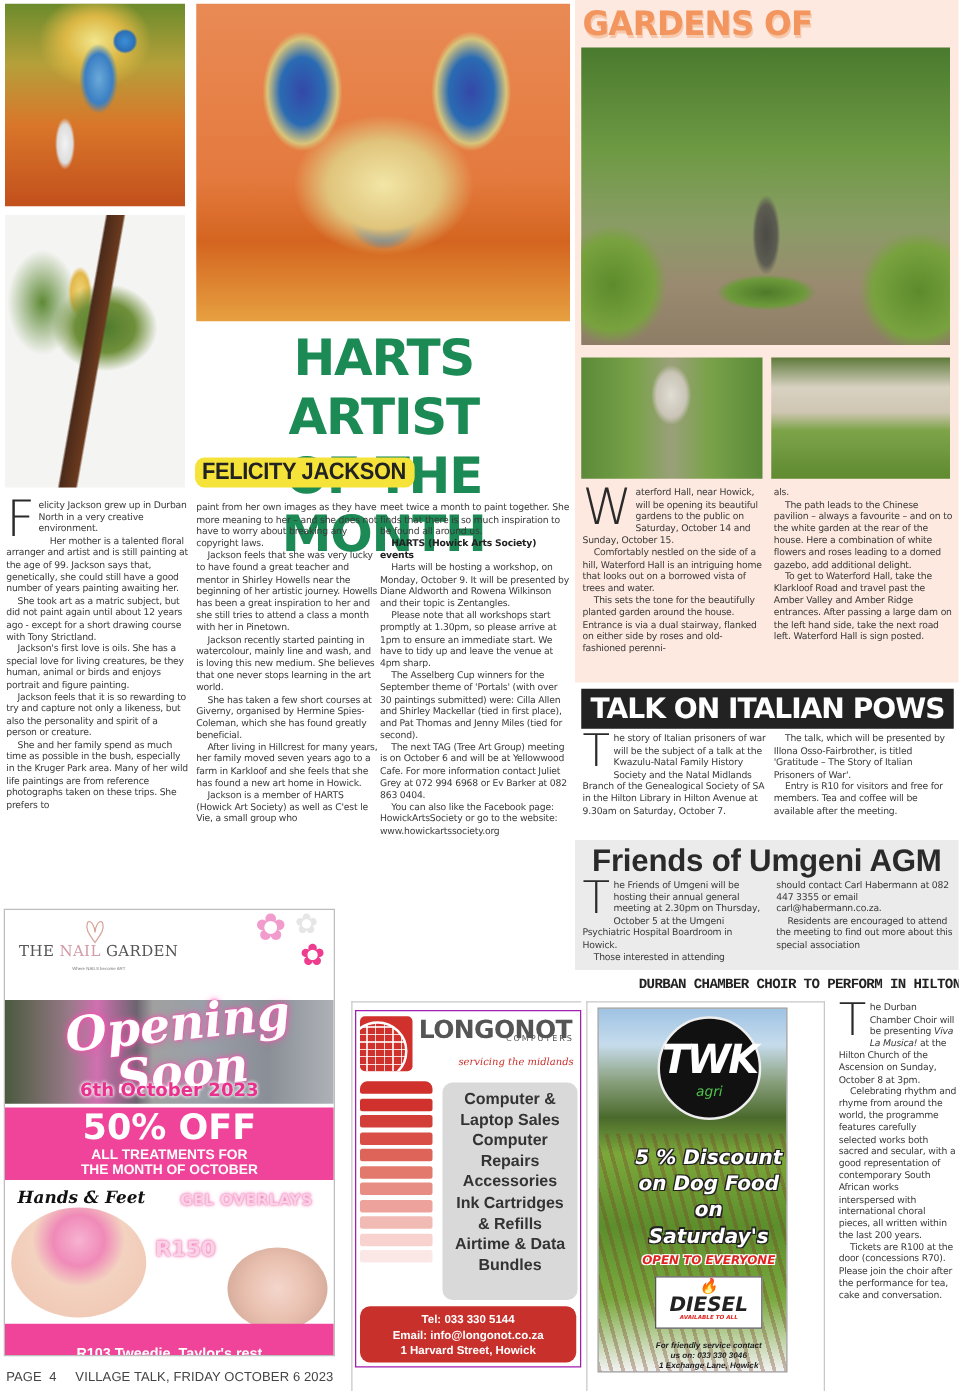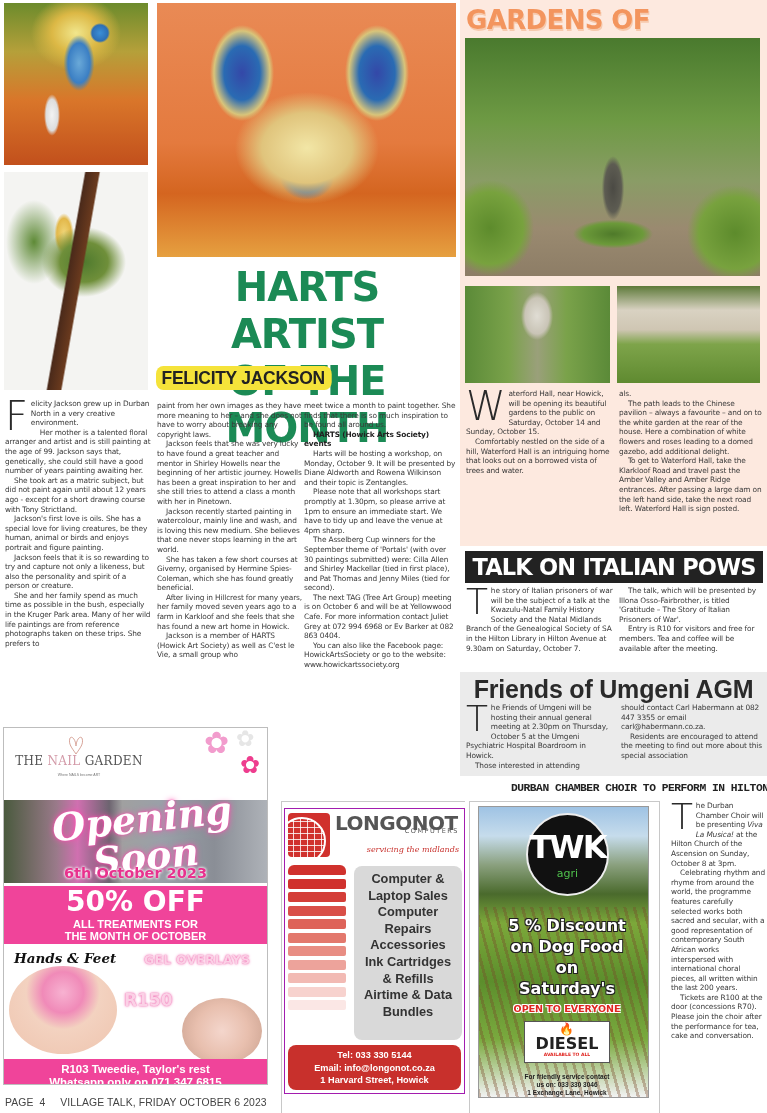--- a/index.html
+++ b/index.html
@@ -93,43 +93,43 @@
   .pink-band { position: absolute; left: 0; top: 158px; width: 263px; height: 58px; background: #f0449a; color: #fff; text-align: center; }
   .pink-band .big { font-family: "DejaVu Sans", sans-serif; font-weight: bold; font-size: 28px; line-height: 32px; }
   .pink-band .small { font-family: "Liberation Sans", sans-serif; font-weight: bold; font-size: 11px; line-height: 12px; }
   .hands { position: absolute; left: 10px; top: 222px; font-family: "DejaVu Serif", serif; font-style: italic; font-weight: bold; font-size: 13.5px; color: #111; }
   .gel { position: absolute; left: 140px; top: 224px; font-family: "DejaVu Sans", sans-serif; font-weight: bold; font-size: 12.5px; color: #fbd1e6; text-shadow: 0 0 3px #f06ab0, 0 0 1px #f06ab0; letter-spacing: 0.2px; }
   .r150 { position: absolute; left: 120px; top: 262px; font-family: "DejaVu Sans", sans-serif; font-weight: bold; font-size: 17px; color: #fbd1e6; text-shadow: 0 0 3px #f06ab0, 0 0 1px #f06ab0; }
   .feet-circle { position: absolute; left: 5px; top: 238px; width: 108px; height: 88px; border-radius: 50%;
     background: radial-gradient(circle at 50% 30%, #f7b2d1 0%, #f08ab8 25%, #f3d2c0 45%, #eec4ae 100%); }
   .hand-circle { position: absolute; left: 178px; top: 270px; width: 80px; height: 66px; border-radius: 50%;
     background: radial-gradient(circle at 50% 50%, #f4d6cc 0%, #e8bfae 50%, #c9a08e 100%); }
-  .pink-foot { position: absolute; left: 0; top: 331px; width: 263px; height: 26px; background: #f0449a; color: #fff; text-align: center; font-family: "Liberation Sans", sans-serif; font-weight: bold; font-size: 11.5px; line-height: 12.5px; padding-top: 4px; }
+  .pink-foot { position: absolute; left: 0; top: 331px; width: 263px; height: 26px; background: #f0449a; color: #fff; text-align: center; font-family: "Liberation Sans", sans-serif; font-weight: bold; font-size: 11.5px; line-height: 12.5px; padding-top: 18px; }
 
   .footer { left: 5px; top: 1097px; font-family: "Liberation Sans", sans-serif; font-size: 10.4px; color: #444; letter-spacing: 0.1px; white-space: pre; }
 
   
   .long-frame { left: 281px; top: 801px; width: 184px; height: 312px; border-top: 1px solid #c8c8c8; border-left: 1px solid #c8c8c8; }
   .long-ad { left: 284px; top: 808px; width: 181px; height: 286px; border: 1px solid #a21caf; background: #fff; }
   .long-logo { position: absolute; left: 3px; top: 4px; width: 42px; height: 44px; background: #d0312d; border-radius: 4px; overflow: hidden; }
   .long-logo::before { content: ""; position: absolute; left: -10px; top: 4px; width: 44px; height: 44px; border-radius: 50%; border: 2px solid #fff;
     background: repeating-linear-gradient(0deg, transparent 0 5px, rgba(255,255,255,0.8) 5px 6px), repeating-linear-gradient(90deg, transparent 0 6px, rgba(255,255,255,0.8) 6px 7px); }
   .long-name { position: absolute; left: 50px; top: 2px; font-family: "DejaVu Sans", sans-serif; font-weight: bold; font-size: 20px; color: #555; letter-spacing: -0.5px; }
   .long-sub { position: absolute; right: 5px; top: 18px; font-family: "DejaVu Sans", sans-serif; font-size: 6.5px; color: #555; letter-spacing: 1.5px; }
   .long-tag { position: absolute; right: 5px; top: 36px; font-family: "DejaVu Serif", serif; font-style: italic; font-size: 8px; color: #c8302c; }
   .long-bars { position: absolute; left: 3px; top: 56px; width: 58px; height: 160px; }
   .long-bars div { height: 10px; margin-bottom: 3.5px; border-radius: 2px; }
   .long-services { position: absolute; left: 69px; top: 57px; width: 108px; height: 174px; background: #d9d9d9; border-radius: 8px; text-align: center; padding-top: 5px; font-family: "Liberation Sans", sans-serif; font-weight: bold; font-size: 12.8px; line-height: 16.6px; color: #333; }
   .long-contact { position: absolute; left: 3px; top: 236px; width: 173px; height: 45px; background: #c8302c; border-radius: 8px; color: #fff; text-align: center; font-family: "Liberation Sans", sans-serif; font-weight: bold; font-size: 9.2px; line-height: 12.6px; padding-top: 4px; }
 
   
   .twk-frame { left: 469px; top: 801px; width: 191px; height: 312px; border-top: 1px solid #c8c8c8; border-right: 1px solid #c8c8c8; border-left: 1px solid #c8c8c8; }
-  .twk-ad { left: 478px; top: 806px; width: 171px; height: 292px; border: 1px solid #999; overflow: hidden;
-    background:
-      linear-gradient(180deg, #9fc3e4 0%, #c6dcec 10%, #8aa07e 20%, #4a6a2c 30%, #7ca83a 40%, #5c8e2c 60%, #7aa93e 80%, #f2f2f2 100%); }
+  .twk-ad { left: 478px; top: 806px; width: 152px; height: 292px; border: 1px solid #999; overflow: hidden;
+    background:
+      linear-gradient(180deg, #9fc3e4 0%, #c6dcec 10%, #8aa07e 20%, #4a6a2c 30%, #7ca83a 40%, #5c8e2c 60%, #7aa93e 80%, #f2f2f2 100%); font-style: italic; }
   .twk-rows { position: absolute; left: 0; top: 100px; width: 176px; height: 192px; background: repeating-linear-gradient(75deg, rgba(120,70,40,0.35) 0 3px, transparent 3px 9px); }
   .twk-logo { position: absolute; left: 47px; top: 6px; width: 83px; height: 83px; border-radius: 50%; background: #111; border: 2px solid #eee; text-align: center; color: #fff; }
   .twk-logo .tw { font-family: "DejaVu Sans", sans-serif; font-size: 32px; font-weight: bold; line-height: 44px; margin-top: 10px; letter-spacing: -2px; }
   .twk-logo .agri { font-family: "DejaVu Sans", sans-serif; font-size: 11px; color: #4fc24c; line-height: 10px; }
   .twk-text { position: absolute; left: 0; top: 108px; width: 176px; text-align: center; font-family: "DejaVu Sans", sans-serif; font-weight: bold; font-size: 16px; line-height: 21px; color: #fff; text-shadow: 1px 1px 0 #222, -1px -1px 0 #222, 1px -1px 0 #222, -1px 1px 0 #222; }
   .twk-open { position: absolute; left: 0; top: 196px; width: 176px; text-align: center; font-family: "DejaVu Sans", sans-serif; font-weight: bold; font-size: 9.5px; color: #e0241f; text-shadow: 1px 1px 0 #fff, -1px -1px 0 #fff, 1px -1px 0 #fff, -1px 1px 0 #fff; }
   .twk-diesel { position: absolute; left: 45px; top: 214px; width: 86px; height: 42px; background: #fff; border: 1px solid #555; text-align: center; }
   .twk-diesel .flame { font-size: 12px; line-height: 14px; color: #111; }
   .twk-diesel .d { font-family: "DejaVu Sans", sans-serif; font-weight: bold; font-size: 16px; line-height: 16px; color: #222; }
   .twk-diesel .a { font-family: "DejaVu Sans", sans-serif; font-weight: bold; font-size: 4.5px; color: #e0241f; }
@@ -177,20 +177,21 @@
 
 <div class="abs gardens-box"></div>
 <div class="abs gardens-title">GARDENS OF DELIGHT</div>
 <div class="abs photo-fountain"></div>
 <div class="abs photo-stairs"></div>
 <div class="abs photo-hedge"></div>
 <div class="abs body-text gardens-col1">
   <span class="dropcap">W</span>
   <p class="first">aterford Hall, near Howick, will be opening its beautiful gardens to the public on Saturday, October 14 and Sunday, October 15.</p>
   <p>Comfortably nestled on the side of a hill, Waterford Hall is an intriguing home that looks out on a borrowed vista of trees and water.</p>
+  <p>This sets the tone for the beautifully planted garden around the house. Entrance is via a dual stairway, flanked on either side by roses and old-fashioned perenni-</p>
 </div>
 <div class="abs body-text gardens-col2">
   <p class="first">als.</p>
   <p>The path leads to the Chinese pavilion – always a favourite – and on to the white garden at the rear of the house. Here a combination of white flowers and roses leading to a domed gazebo, add additional delight.</p>
   <p>To get to Waterford Hall, take the Klarkloof Road and travel past the Amber Valley and Amber Ridge entrances. After passing a large dam on the left hand side, take the next road left. Waterford Hall is sign posted.</p>
 </div>
 
 <div class="abs pows-bar"></div>
 <div class="abs pows-title">TALK ON ITALIAN POWS</div>
 <div class="abs body-text pows-col1">

